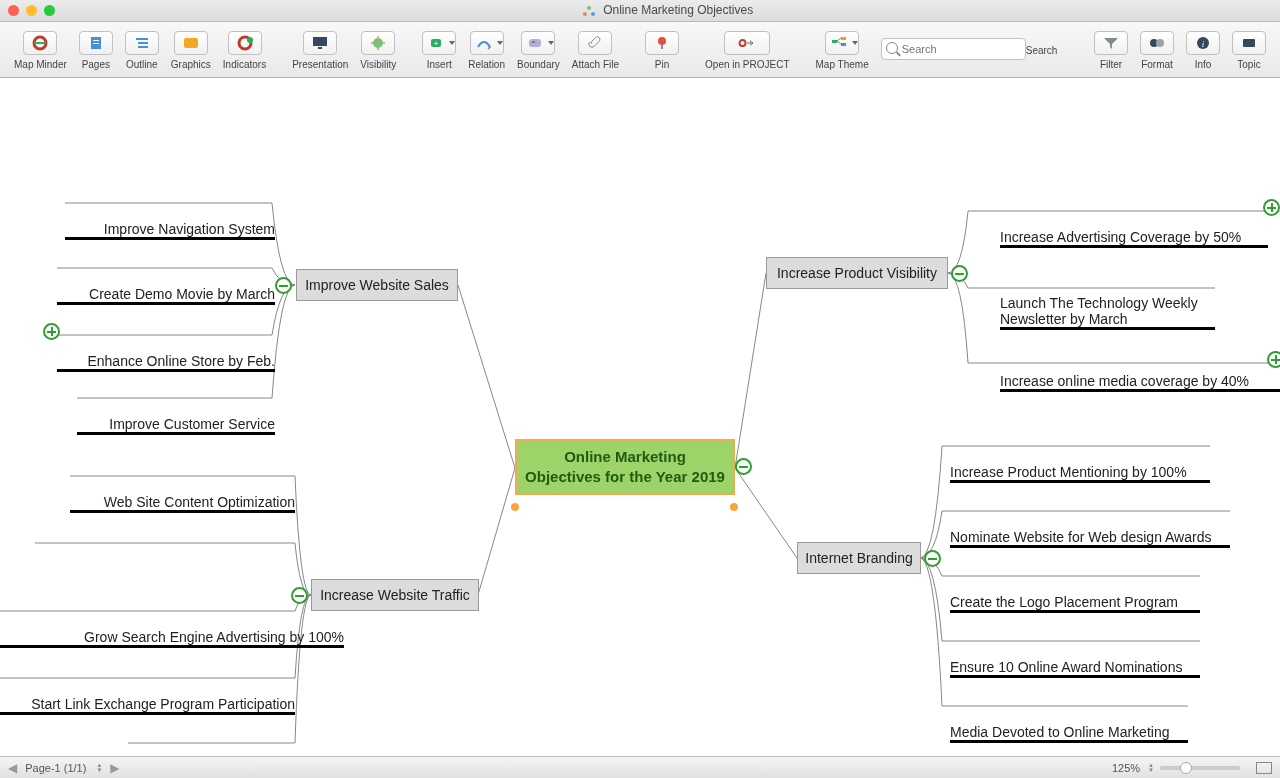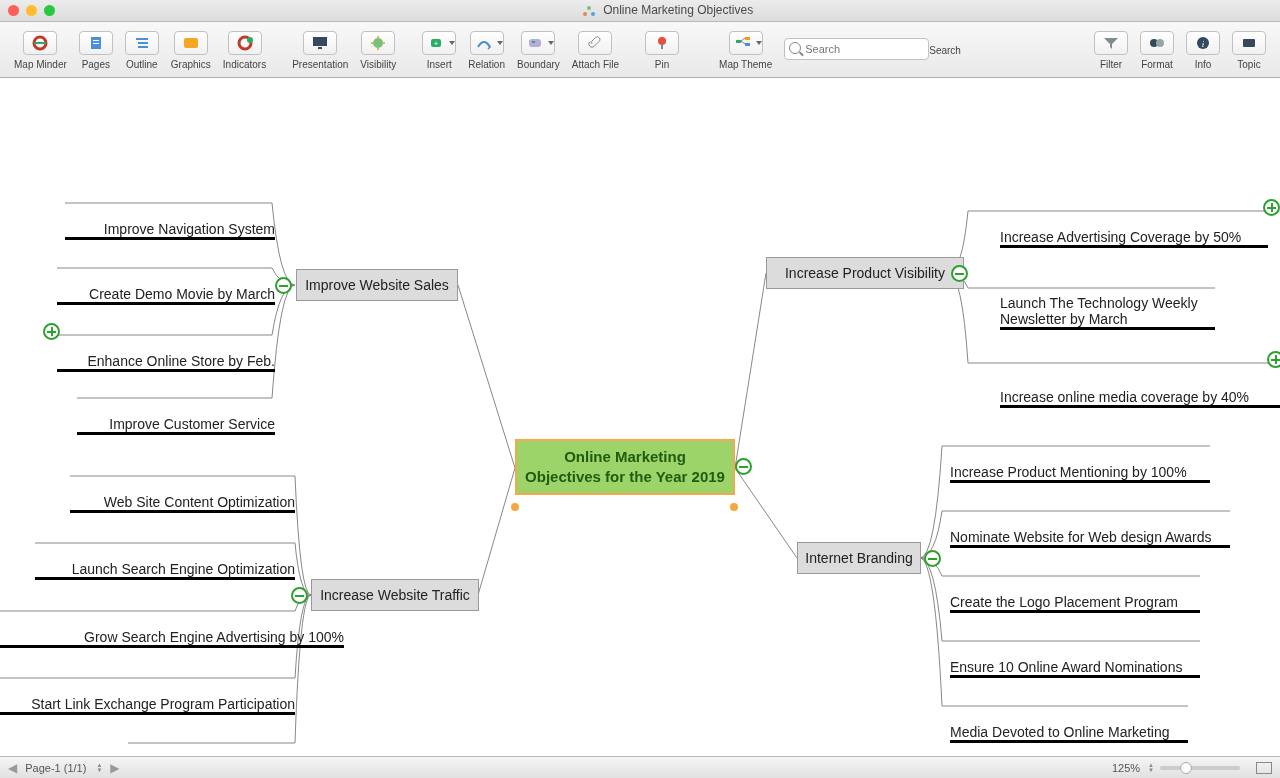--- a/index.html
+++ b/index.html
@@ -255,20 +255,32 @@
         <div class="ic">
           <svg viewBox="0 0 18 16">
             <circle cx="9" cy="6" r="4" fill="#e74c3c"></circle>
             <rect x="8" y="9" width="2" height="5" fill="#7f8c8d"></rect>
           </svg>
         </div>
         <span class="lbl">Pin</span>
       </div>
   </div>
   <div class="tb-sep"></div>
+  <div class="tb-group">
+    <div class="tb-btn">
+        <div class="ic" style="width:46px">
+          <svg viewBox="0 0 24 16">
+            <circle cx="6" cy="8" r="4" fill="none" stroke="#c0392b" stroke-width="2.5"></circle>
+            <path d="M12 8 L18 8" stroke="#333" stroke-width="1"></path>
+            <path d="M16 5 L20 8 L16 11" fill="none" stroke="#333" stroke-width="1"></path>
+          </svg>
+        </div>
+        <span class="lbl">Open in PROJECT</span>
+      </div>
+  </div>
   <div class="tb-sep"></div>
   <div class="tb-group">
     <div class="tb-btn drop">
         <div class="ic">
           <svg viewBox="0 0 18 16">
             <rect x="2" y="5" width="5" height="3" fill="#27ae60"></rect>
             <rect x="11" y="2" width="5" height="3" fill="#f39c12"></rect>
             <rect x="11" y="8" width="5" height="3" fill="#4a90d9"></rect>
             <path d="M7 6 L11 3 M7 6 L11 9" stroke="#888" stroke-width="1"></path>
           </svg>
@@ -370,33 +382,32 @@
 <div class="leaf left" style="left:57px; top:169px; width:218px;"><span>Create Demo Movie by March</span></div>
 <div class="leaf left" style="left:57px; top:236px; width:218px;"><span>Enhance Online Store by Feb.</span></div>
 <div class="toggle plus" style="left:43px; top:245px;"></div>
 <div class="leaf left" style="left:77px; top:299px; width:198px;"><span>Improve Customer Service</span></div>
 
 <div class="node" style="left:311px; top:501px; width:168px; height:32px;">
   <span>Increase Website Traffic</span>
 </div>
 <div class="toggle" style="left:291px; top:509px;"></div>
 <div class="leaf left" style="left:70px; top:377px; width:225px;"><span>Web Site Content Optimization</span></div>
-<div class="leaf left" style="left:35px; top:444px; width:260px;"><span>Launch Search Engine Optimization</span></div>
 <div class="leaf left" style="left:0px; top:512px; width:344px;"><span>Grow Search Engine Advertising by 100%</span></div>
 <div class="leaf left" style="left:0px; top:579px; width:295px;"><span>Start Link Exchange Program Participation</span></div>
 <div class="leaf left" style="left:128px; top:644px; width:167px;"><span>Offer Affiliate Program</span></div>
 
-<div class="node" style="left:766px; top:179px; width:198px; height:32px;">
+<div class="node" style="left:766px; top:179px; width:182px; height:32px;">
   <span>Increase Product Visibility</span>
 </div>
 <div class="toggle" style="left:951px; top:187px;"></div>
 <div class="leaf" style="left:1000px; top:112px; width:268px;"><span>Increase Advertising Coverage by 50%</span></div>
 <div class="toggle plus" style="left:1263px; top:121px;"></div>
 <div class="leaf" style="left:1000px; top:178px; width:215px; white-space:normal;"><span>Launch The Technology Weekly Newsletter by March</span></div>
-<div class="leaf" style="left:1000px; top:272px; width:280px;"><span>Increase online media coverage by 40%</span></div>
+<div class="leaf" style="left:1000px; top:256px; width:280px;"><span>Increase online media coverage by 40%</span></div>
 <div class="toggle plus" style="left:1267px; top:273px;"></div>
 
 <div class="node" style="left:797px; top:464px; width:124px; height:32px;">
   <span>Internet Branding</span>
 </div>
 <div class="toggle" style="left:924px; top:472px;"></div>
 <div class="leaf" style="left:950px; top:347px; width:260px;"><span>Increase Product Mentioning by 100%</span></div>
 <div class="leaf" style="left:950px; top:412px; width:280px;"><span>Nominate Website for Web design Awards</span></div>
 <div class="leaf" style="left:950px; top:477px; width:250px;"><span>Create the Logo Placement Program</span></div>
 <div class="leaf" style="left:950px; top:542px; width:250px;"><span>Ensure 10 Online Award Nominations</span></div>

